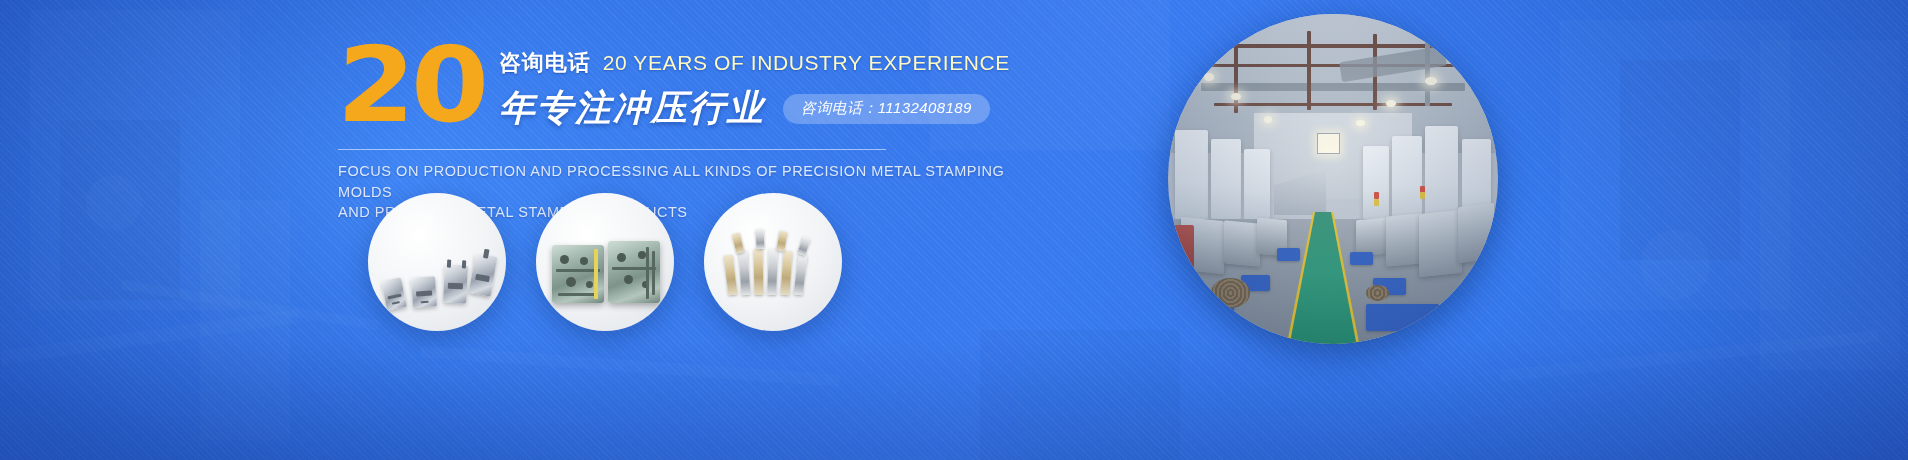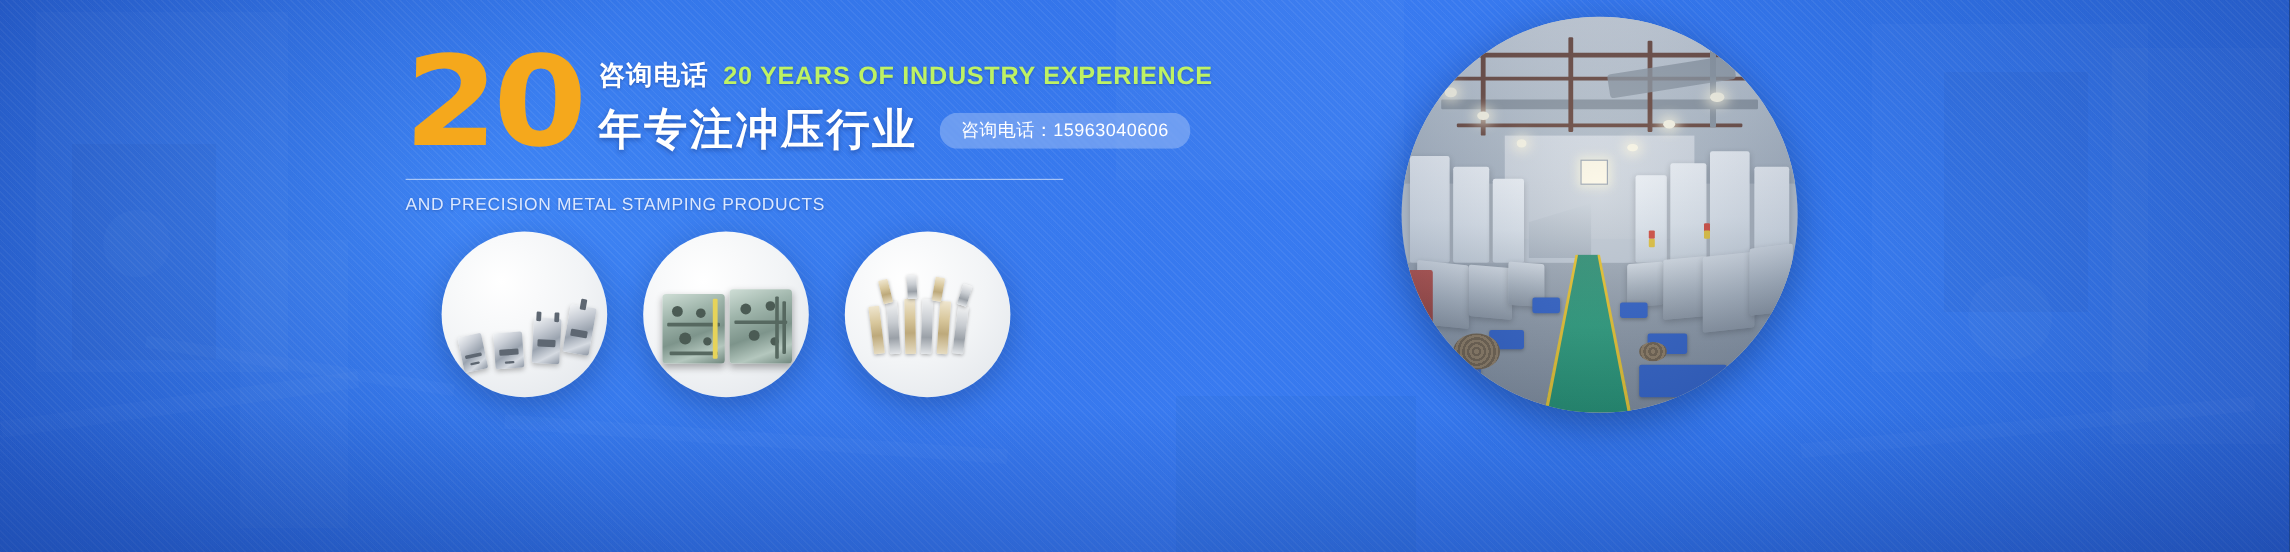--- a/index.html
+++ b/index.html
@@ -54,26 +54,26 @@
   .head-right { margin-left:24px; padding-top:8px; }
 
   .line1 { display:flex; align-items:baseline; white-space:nowrap; }
   .cn-small {
     font-family:"DejaVu Sans","Liberation Sans",sans-serif;
     font-size:22px; font-weight:700; color:#ffffff;
     letter-spacing:1px;
     text-shadow:0 1px 2px rgba(10,40,110,.45);
   }
   .en-small {
-    font-size:21px; font-weight:700; color:#bef264;
+    font-size:21px; font-weight:400; color:#fef9c3;
     letter-spacing:.6px; margin-left:12px;
     text-shadow:0 1px 2px rgba(10,40,110,.35);
   }
 
-  .line2 { display:flex; align-items:center; margin-top:6px; white-space:nowrap; }
+  .line2 { display:flex; align-items:center; margin-top:6px; white-space:nowrap;font-style:italic; }
   .cn-big {
     font-family:"DejaVu Sans","Liberation Sans",sans-serif;
     font-size:36px; font-weight:700; color:#ffffff;
     letter-spacing:2px;
     text-shadow:0 2px 4px rgba(10,40,110,.45);
   }
   .phone-badge {
     margin-left:18px;
     background:rgba(255,255,255,.26);
     border-radius:18px;
@@ -213,29 +213,30 @@
 
       <div class="head-right">
 
         <div class="line1">
           <span class="cn-small">咨询电话</span>
           <span class="en-small">20 YEARS OF INDUSTRY EXPERIENCE</span>
         </div>
 
         <div class="line2">
           <span class="cn-big">年专注冲压行业</span>
-          <span class="phone-badge">咨询电话：15963040606</span>
+          <span class="phone-badge">咨询电话：11132408189</span>
         </div>
 
       </div>
     </div>
 
     <div class="rule"></div>
 
     <div class="sub">
+      <div>FOCUS ON PRODUCTION AND PROCESSING ALL KINDS OF PRECISION METAL STAMPING MOLDS</div>
       <div>AND PRECISION METAL STAMPING PRODUCTS</div>
     </div>
 
   </div>
 
   <div class="circle pc1">
     <div class="conn" style="left:16px; top:86px; width:20px; height:30px; transform:rotate(-12deg);">
       <i style="left:3px; top:16px; width:14px; height:3px;"></i>
       <i style="left:6px; top:23px; width:8px;  height:2px;"></i>
     </div>

